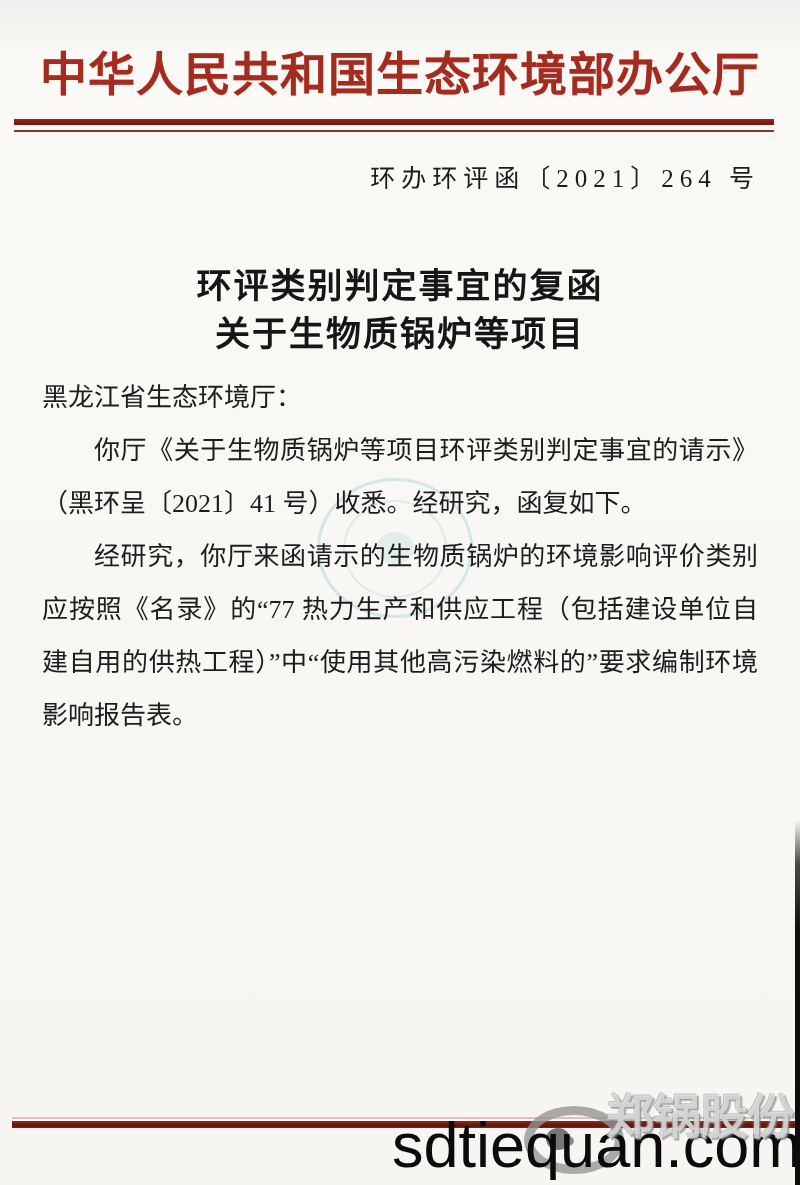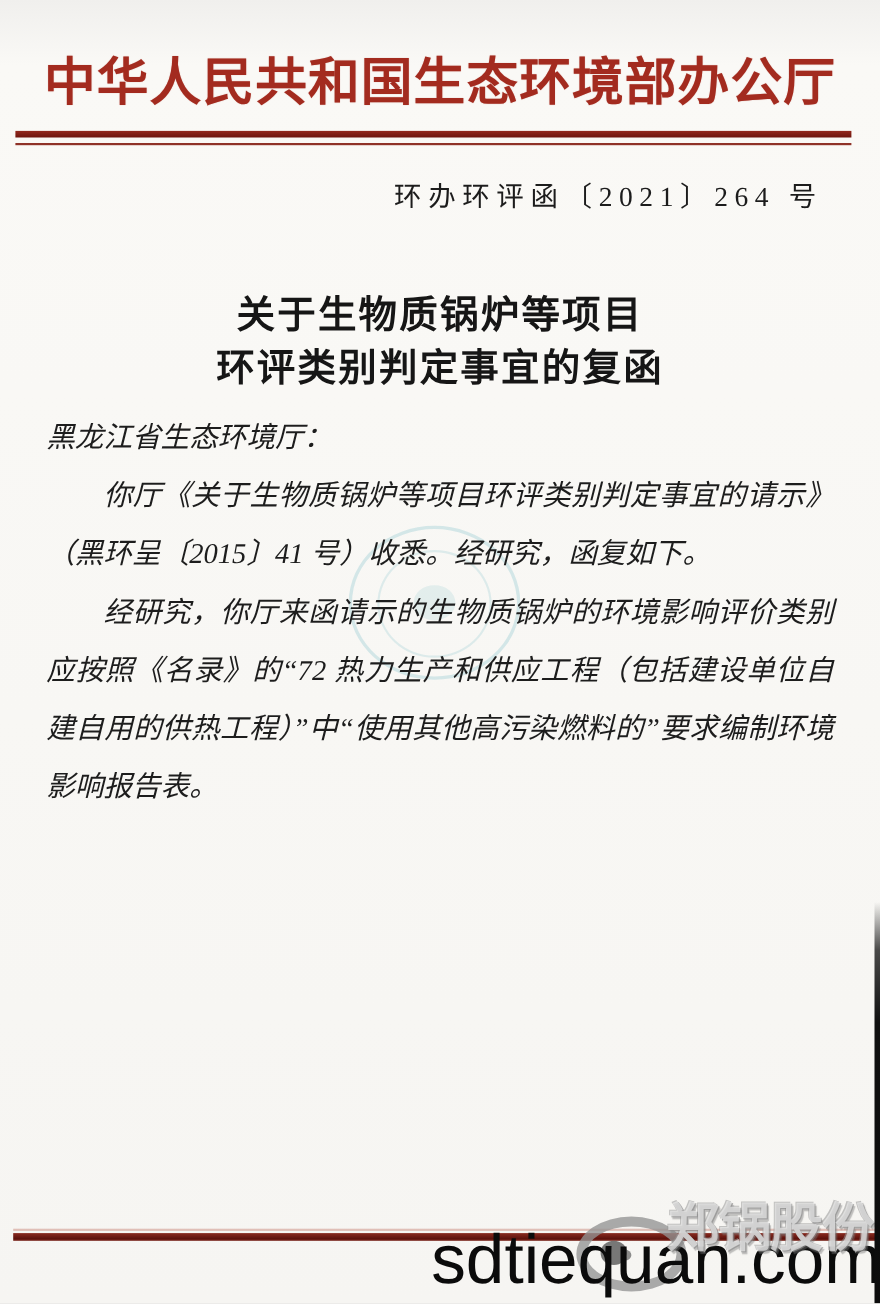--- a/index.html
+++ b/index.html
@@ -43,21 +43,21 @@
     width: 760px;
     top: 130px;
     height: 2px;
     background: #8f3228;
   }
 
   
   .doc-number {
     position: absolute;
     top: 158px;
-    right: 52px;
+    right: 40px;
     font-size: 25px;
     letter-spacing: 6px;
     color: #1c1c1c;
     white-space: nowrap;
   }
 
   
   .doc-title {
     position: absolute;
     top: 263px;
@@ -90,21 +90,21 @@
   .body-text {
     position: absolute;
     top: 371px;
     left: 42px;
     width: 716px;
     font-size: 26px;
     line-height: 53px;
     text-align: justify;
     color: #1d1d1d;
   }
-  .body-text p { margin: 0; text-indent: 2em; font-style: italic; }
+  .body-text p { margin: 0; text-indent: 2em; }
   .body-text p.no-indent { text-indent: 0; }
   .body-text p.bold { font-weight: bold; color: #141414; }
 
   
   .bottom-rule-light {
     position: absolute;
     left: 12px; width: 784px; top: 1117px; height: 2px;
     background: rgba(205, 145, 135, 0.55);
   }
   .bottom-rule {
@@ -177,32 +177,32 @@
 
 <div class="page">
 
   <div class="header-org">中华人民共和国生态环境部办公厅</div>
   <div class="rule-thick"></div>
   <div class="rule-thin"></div>
 
   <div class="doc-number">环办环评函〔2021〕264 号</div>
 
   <div class="doc-title">
+    <div>环评类别判定事宜的复函</div>
     <div>关于生物质锅炉等项目</div>
-    <div>环评类别判定事宜的复函</div>
   </div>
 
   <div class="seal-outer"></div>
   <div class="seal-inner"></div>
   <div class="seal-core"></div>
 
   <div class="body-text">
     <p class="no-indent">黑龙江省生态环境厅：</p>
-    <p>你厅《关于生物质锅炉等项目环评类别判定事宜的请示》（黑环呈〔2015〕41 号）收悉。经研究，函复如下。</p>
-    <p>经研究，你厅来函请示的生物质锅炉的环境影响评价类别应按照《名录》的“72 热力生产和供应工程（包括建设单位自建自用的供热工程）”中“使用其他高污染燃料的”要求编制环境影响报告表。</p>
+    <p>你厅《关于生物质锅炉等项目环评类别判定事宜的请示》（黑环呈〔2021〕41 号）收悉。经研究，函复如下。</p>
+    <p>经研究，你厅来函请示的生物质锅炉的环境影响评价类别应按照《名录》的“77 热力生产和供应工程（包括建设单位自建自用的供热工程）”中“使用其他高污染燃料的”要求编制环境影响报告表。</p>
   </div>
 
   <div class="bottom-rule-light"></div>
   <div class="bottom-rule"></div>
   <div class="logo-ring"></div>
   <div class="logo-core"></div>
   <div class="site-domain">sdtiequan.com</div>
   <div class="brand-name">郑锅股份</div>
   <div class="brand-phone">400-839-1110</div>
 

